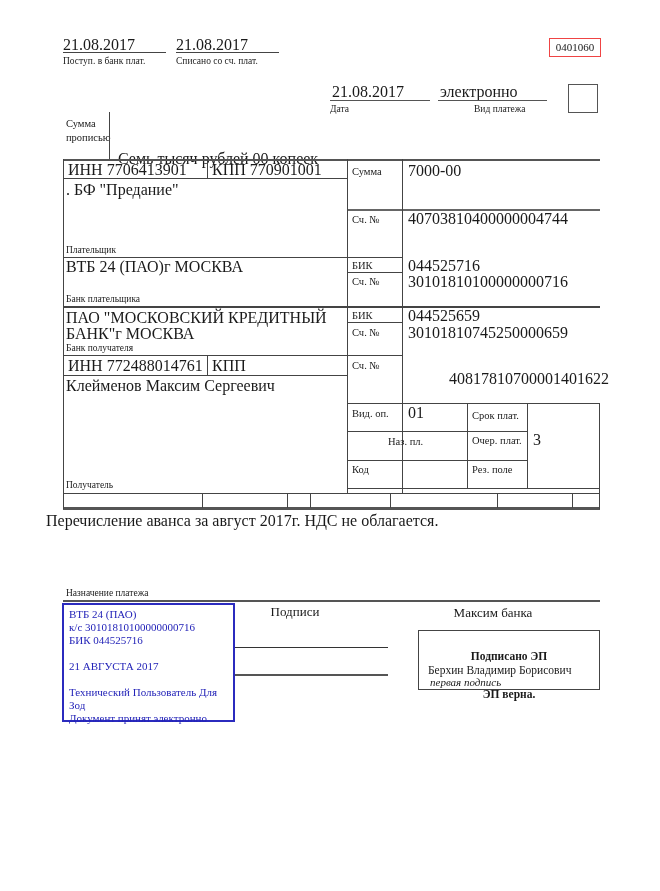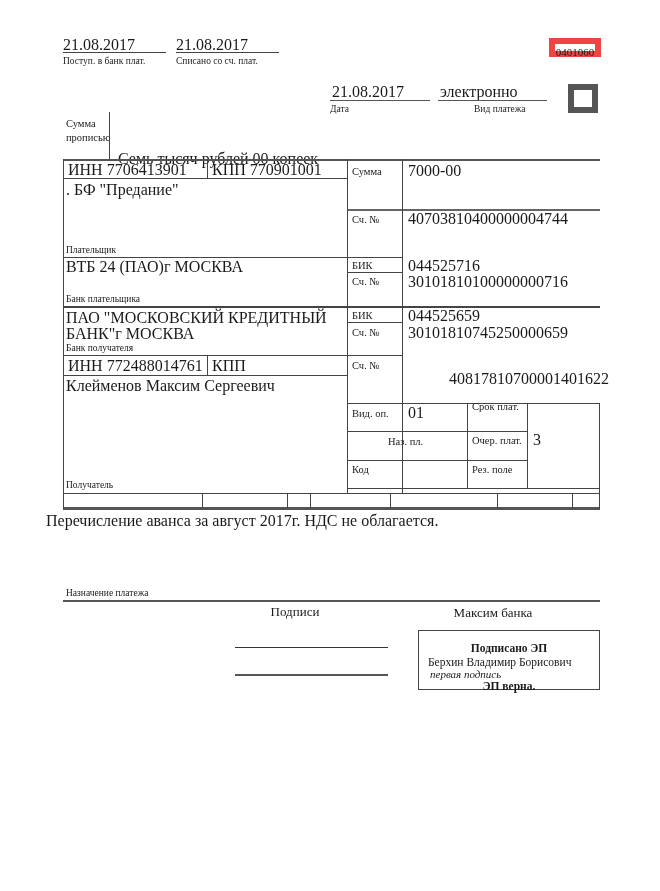--- a/index.html
+++ b/index.html
@@ -4,29 +4,29 @@
 <style>
   html,body{margin:0;padding:0;background:#fff;}
   #page{position:relative;width:660px;height:891px;background:#ffffff;overflow:hidden;
         font-family:"Liberation Serif",serif;color:#1a1a1a;}
   .t{position:absolute;font-size:16px;line-height:14px;white-space:nowrap;}
   .cap{position:absolute;font-size:9.5px;line-height:11px;white-space:nowrap;color:#1a1a1a;}
   .lbl{position:absolute;font-size:10.5px;line-height:12px;}
   .hl{position:absolute;background:#444;height:1px;}
   .hl2{position:absolute;background:#555;height:2px;}
   .vl{position:absolute;background:#444;width:1px;}
-  .box{position:absolute;border:6px solid #ef4444;box-sizing:border-box;}
+  .box{position:absolute;border:1px solid #ef4444;box-sizing:border-box;}
   .title{position:absolute;font-family:"Liberation Sans",sans-serif;font-weight:bold;
          font-size:12.5px;letter-spacing:.2px;white-space:nowrap;}
   .bluebox{position:absolute;left:62px;top:603px;width:173px;height:119px;
            border:2px solid #2b2bbe;box-sizing:border-box;padding:3px 0 0 5px;}
   .bluebox div{color:#2323b8;font-size:11px;line-height:13px;min-height:13px;white-space:nowrap;}
   .epbox{position:absolute;left:418px;top:630px;width:182px;height:60px;
          border:1.5px solid #444;box-sizing:border-box;}
-  .epbox .ttl{font-weight:bold;font-size:11.5px;text-align:center;margin-top:11px;}
+  .epbox .ttl{font-weight:bold;font-size:11.5px;text-align:center;margin-top:19px;}
   .epbox .nm{font-size:11.5px;padding-left:9px;margin-top:2px;white-space:nowrap;}
   .epbox .rl{font-size:11px;font-style:italic;padding-left:11px;white-space:nowrap;}
   .epbox .vd{font-weight:bold;font-size:11.5px;text-align:center;}
   .center{text-align:center;}
 </style>
 </head>
 <body>
 
 <div id="page">
 
@@ -108,34 +108,45 @@
 
   <div class="t" style="left:68px;top:359px;">ИНН 772488014761</div>
   <div class="t" style="left:212px;top:359px;">КПП</div>
   <div class="lbl" style="left:352px;top:360px;">Сч. №</div>
   <div class="t" style="left:408px;top:372px;margin-left:41px;">40817810700001401622</div>
   <div class="t" style="left:66px;top:379px;">Клейменов Максим Сергеевич</div>
   <div class="cap" style="left:66px;top:480px;">Получатель</div>
 
   <div class="lbl" style="left:352px;top:408px;">Вид. оп.</div>
   <div class="t" style="left:408px;top:406px;">01</div>
-  <div class="lbl" style="left:472px;top:401px;width:50px;white-space:normal;">Срок плат.</div>
+  <div class="lbl" style="left:472px;top:410px;width:50px;white-space:normal;">Срок плат.</div>
   <div class="lbl" style="left:352px;top:436px;margin-left:36px;">Наз. пл.</div>
   <div class="lbl" style="left:472px;top:435px;width:50px;white-space:normal;">Очер. плат.</div>
   <div class="t" style="left:533px;top:433px;">3</div>
   <div class="lbl" style="left:352px;top:464px;">Код</div>
   <div class="lbl" style="left:472px;top:464px;">Рез. поле</div>
 
   <div class="t" style="left:46px;top:514px;">Перечисление аванса за август 2017г. НДС не облагается.</div>
   <div class="cap" style="left:66px;top:588px;">Назначение платежа</div>
   <div class="hl2" style="left:63px;top:600px;width:537px;"></div>
 
   <div class="t" style="left:225px;top:605px;width:140px;text-align:center;font-size:13px;">Подписи</div>
   <div class="t" style="left:400px;top:606px;width:186px;text-align:center;font-size:13px;">Максим банка</div>
 
+  <div class="bluebox">
+    <div>ВТБ 24 (ПАО)</div>
+    <div>к/с 30101810100000000716</div>
+    <div>БИК 044525716</div>
+    <div></div>
+    <div>21 АВГУСТА 2017</div>
+    <div></div>
+    <div>Технический Пользователь Для</div>
+    <div>Зод</div>
+    <div>Документ принят электронно</div>
+  </div>
 
   <div class="hl" style="left:235px;top:647px;width:153px;background:#333;"></div>
   <div class="hl2" style="left:235px;top:674px;width:153px;"></div>
 
   <div class="epbox">
     <div class="ttl">Подписано ЭП</div>
     <div class="nm">Берхин Владимир Борисович</div>
     <div class="rl">первая подпись</div>
     <div class="vd">ЭП верна.</div>
   </div>

